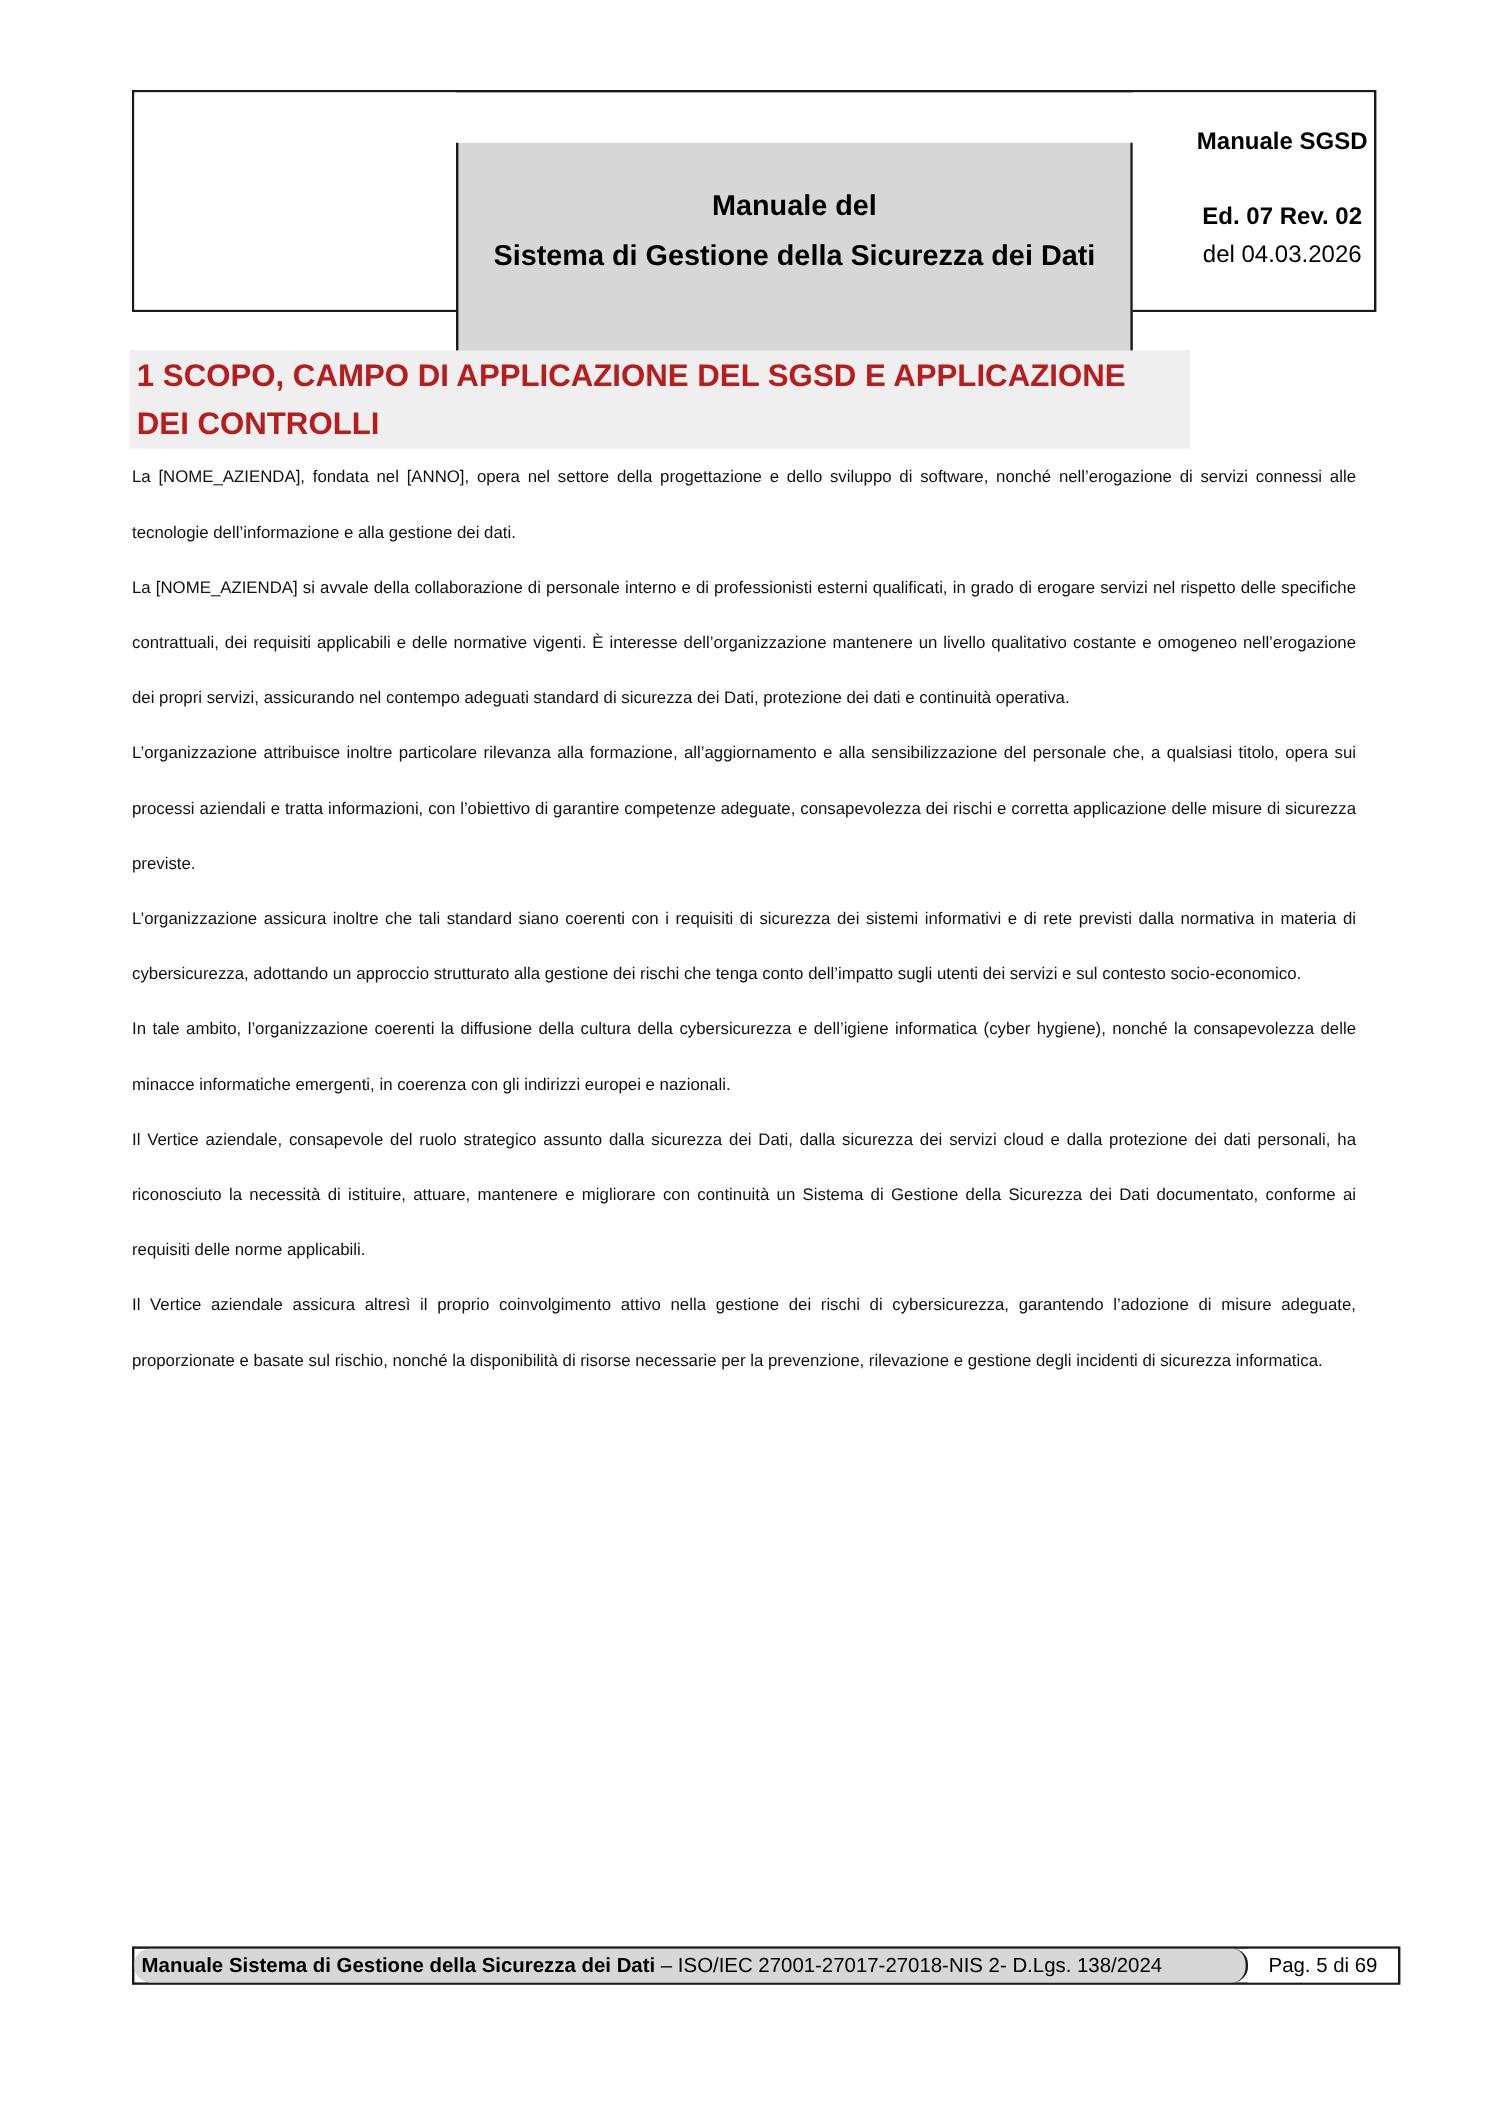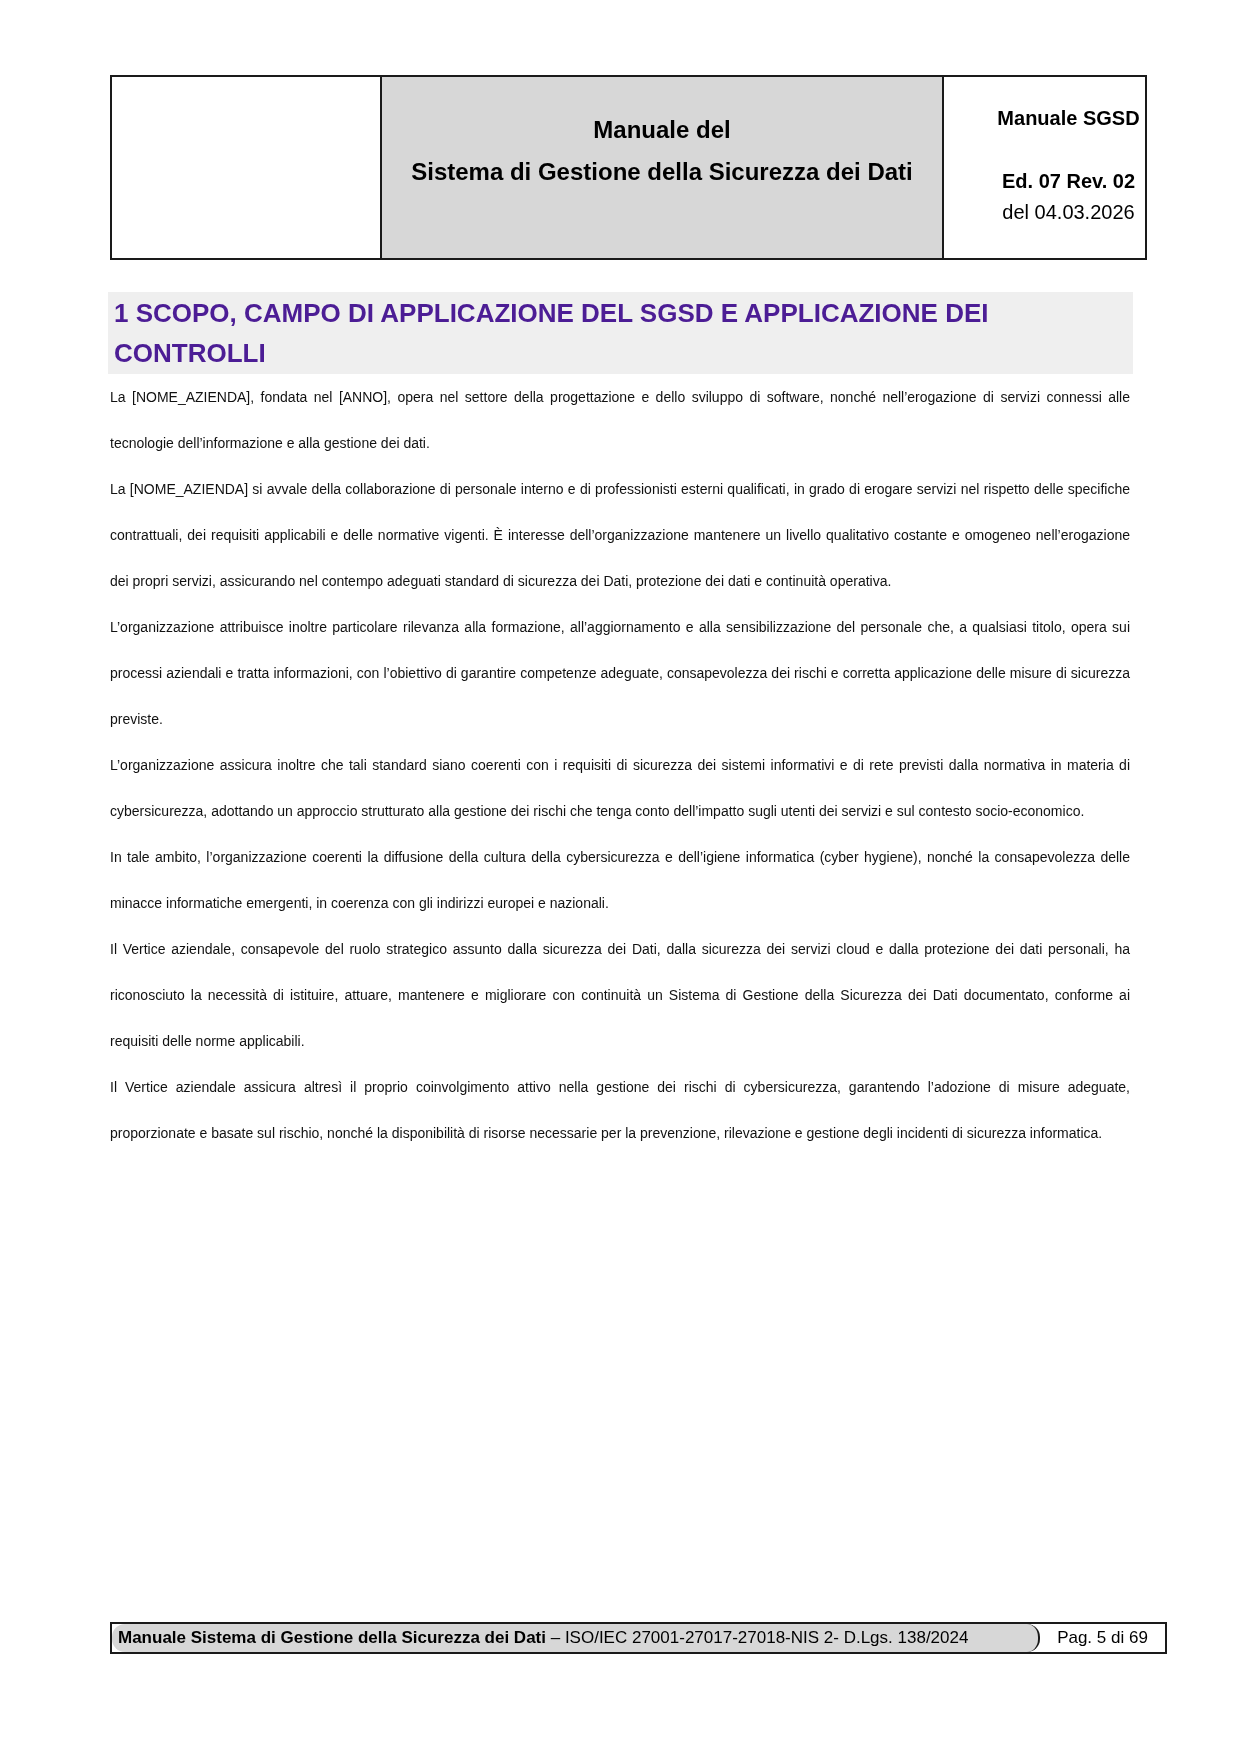--- a/index.html
+++ b/index.html
@@ -28,46 +28,47 @@
     width: 564px;
     background: #d7d7d7;
     border-left: 2px solid #1a1a1a;
     border-right: 2px solid #1a1a1a;
     text-align: center;
     font-weight: bold;
     font-size: 24px;
     line-height: 42px;
     padding-top: 32px;
     color: #000;
+    margin-top: 42px;
   }
   .cell-meta {
     flex: 1;
     background: #fff;
     text-align: center;
     font-size: 20px;
     line-height: 31px;
     padding-top: 26px;
     padding-left: 48px;
   }
   .doc-code { font-weight: bold; margin-bottom: 32px; }
   .edition  { font-weight: bold; }
   .edition-date { font-weight: normal; }
 
   
   .section-heading {
     position: absolute; left: 108px; top: 292px;
-    width: 1025px;
+    width: 884px;
     box-sizing: border-box;
     background: #efefef;
     font-weight: bold;
     font-size: 26px;
     line-height: 40px;
     padding: 1px 4px 1px 6px;
     min-height: 80px;
-    color: #4c1d95;
+    color: #b91c1c;
   }
 
   
   .body-text {
     position: absolute; left: 110px; top: 374px;
     width: 1020px;
     font-size: 14px;
     line-height: 46px;
     text-align: justify;
     color: #111;

